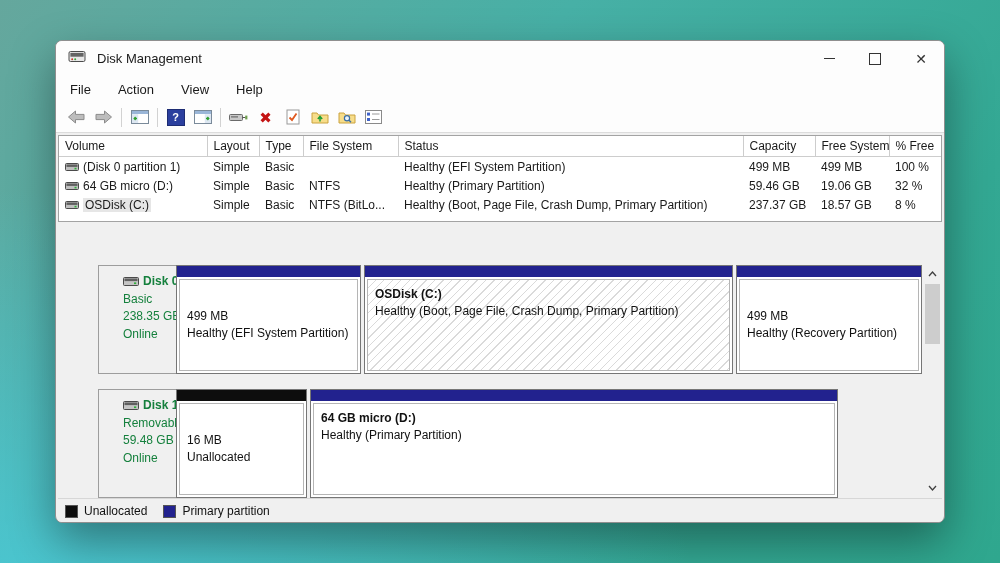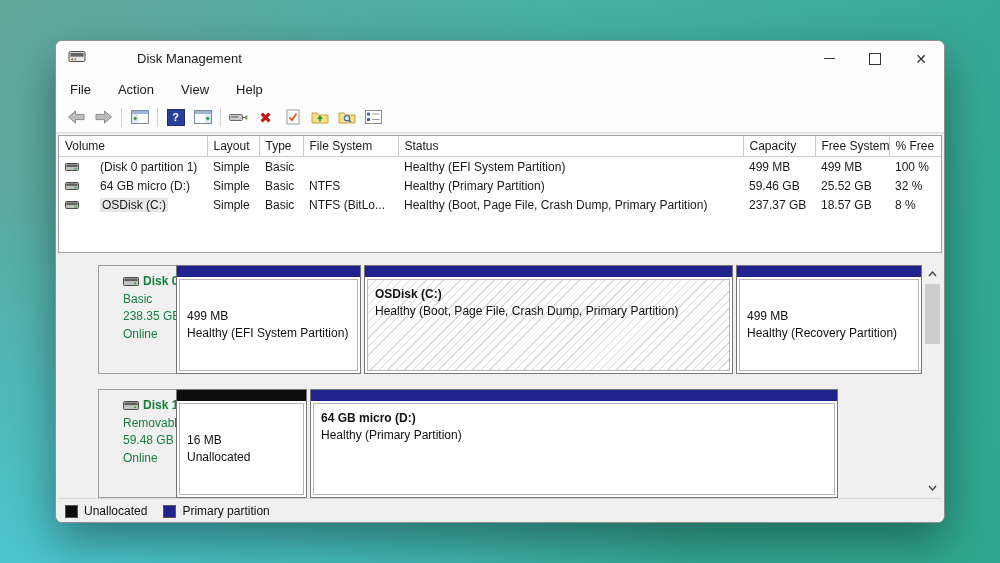--- a/index.html
+++ b/index.html
@@ -11,44 +11,44 @@
       linear-gradient(128deg,#65a79d 0%,#47b0a6 40%,#33a893 78%,#2fa78e 100%);
     position:relative;
   }
   .window{
     position:absolute;left:55px;top:40px;width:890px;height:483px;
     background:#f0f0f0;border:1px solid #8f8f8f;border-radius:7px;
     box-shadow:0 18px 45px rgba(0,0,0,.38);
     overflow:hidden;box-sizing:border-box;
   }
   
-  .titlebar{height:35px;background:#fdfdfd;display:flex;align-items:center;padding:0 0 0 12px;gap:40px;}
+  .titlebar{height:35px;background:#fdfdfd;display:flex;align-items:center;padding:0 0 0 12px;}
   .title-text{font-size:13px;color:#1a1a1a;margin-left:9px;}
   .tspacer{flex:1;}
   .win-controls{display:flex;height:100%;}
   .wc{width:46px;height:100%;display:flex;align-items:center;justify-content:center;cursor:default;}
   .min-glyph{display:block;width:11px;height:0;border-top:1.5px solid #333;}
   .max-glyph{display:block;width:10px;height:10px;border:1.2px solid #333;}
   .close-glyph{font-size:14px;color:#333;line-height:1;}
   
   .menubar{height:26px;background:#fdfdfd;display:flex;align-items:center;padding-left:14px;font-size:13px;color:#1a1a1a;}
   .menu-item{margin-right:27px;}
   
   .toolbar{height:30px;background:#fdfdfd;border-bottom:1px solid #dcdcdc;display:flex;align-items:center;padding-left:7px;}
   .tbtn{width:27px;height:24px;display:flex;align-items:center;justify-content:center;}
   .tsep{width:1px;height:19px;background:#d2d2d2;margin:0 4px;}
   .help-badge{width:16px;height:15px;background:#2b3f9e;color:#fff;font-weight:bold;font-size:11px;display:flex;align-items:center;justify-content:center;border:1px solid #1d2c73;}
   .delete-glyph{color:#c41414;font-weight:bold;font-size:15px;line-height:1;}
   
-  .volume-panel{position:absolute;left:2px;top:94px;width:884px;height:118px;background:#fff;border:1px solid #a3a3a3;box-sizing:border-box;overflow:hidden;}
+  .volume-panel{position:absolute;left:2px;top:94px;width:884px;height:87px;background:#fff;border:1px solid #a3a3a3;box-sizing:border-box;overflow:hidden;}
   table.vt{border-collapse:collapse;width:100%;font-size:12px;color:#1a1a1a;table-layout:fixed;}
   table.vt th{font-weight:normal;text-align:left;height:20px;padding:0 0 0 6px;border-right:1px solid #cdcdcd;border-bottom:1px solid #cdcdcd;white-space:nowrap;overflow:hidden;}
   table.vt th:last-child{border-right:none;}
   table.vt td{height:19px;padding:0 0 0 6px;white-space:nowrap;overflow:hidden;}
-  .volcell{display:flex;align-items:center;gap:21px;}
+  .volcell{display:flex;align-items:center;gap:4px;}
   .focused-name{background:#e6e6e6;padding:0 2px;}
   
   .graph-area{position:absolute;left:2px;top:222px;width:884px;height:235px;}
   .disk-row{position:absolute;left:0;width:100%;height:111px;}
   .disk-row.r0{top:2px;} .disk-row.r1{top:126px;}
   .disk-label{position:absolute;left:2px;top:0;width:112px;height:109px;background:#f0f0f0;border:1px solid #9d9d9d;box-sizing:border-box;padding:8px 0 0 24px;font-size:12px;color:#15803d;margin-left:38px;}
   .disk-title-line{display:flex;align-items:center;gap:4px;font-weight:bold;margin-bottom:3px;}
   .disk-sub{line-height:1.45;}
   .partition{position:absolute;top:0;height:109px;border:1px solid #767676;background:#fff;box-sizing:border-box;}
   .pbar{height:11px;width:100%;}
@@ -231,21 +231,21 @@
                   <rect x="9.5" y="4.8" width="2" height="1.6" fill="#2fae3a"></rect>
                 </svg>
                 <span>64 GB micro (D:)</span>
               </span>
             </td>
           <td>Simple</td>
           <td>Basic</td>
           <td>NTFS</td>
           <td>Healthy (Primary Partition)</td>
           <td>59.46 GB</td>
-          <td>25.52 GB</td>
+          <td>19.06 GB</td>
           <td>32 %</td>
         </tr>
         <tr>
           <td>
               <span class="volcell">
                 <svg width="14" height="8" viewBox="0 0 14 8">
                   <rect x="0.5" y="0.5" width="13" height="7" rx="1" fill="#bfbfbf" stroke="#4a4a4a"></rect>
                   <rect x="1.5" y="1.5" width="11" height="2.4" fill="#5f5f5f"></rect>
                   <rect x="9.5" y="4.8" width="2" height="1.6" fill="#2fae3a"></rect>
                 </svg>

